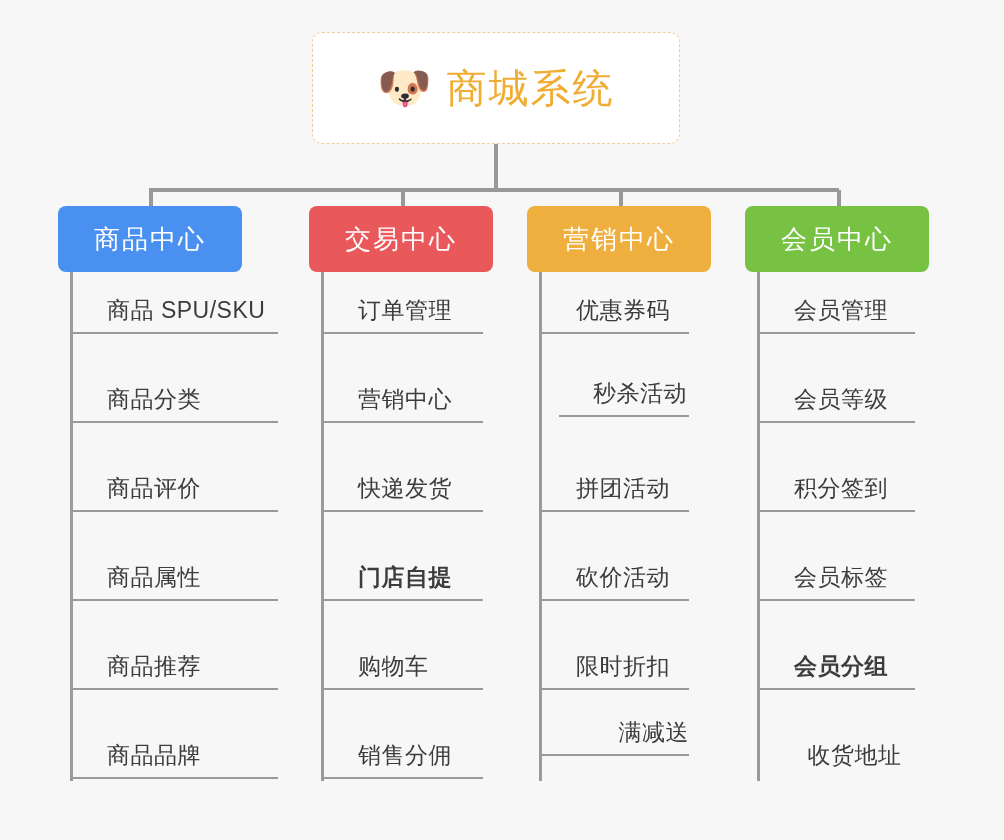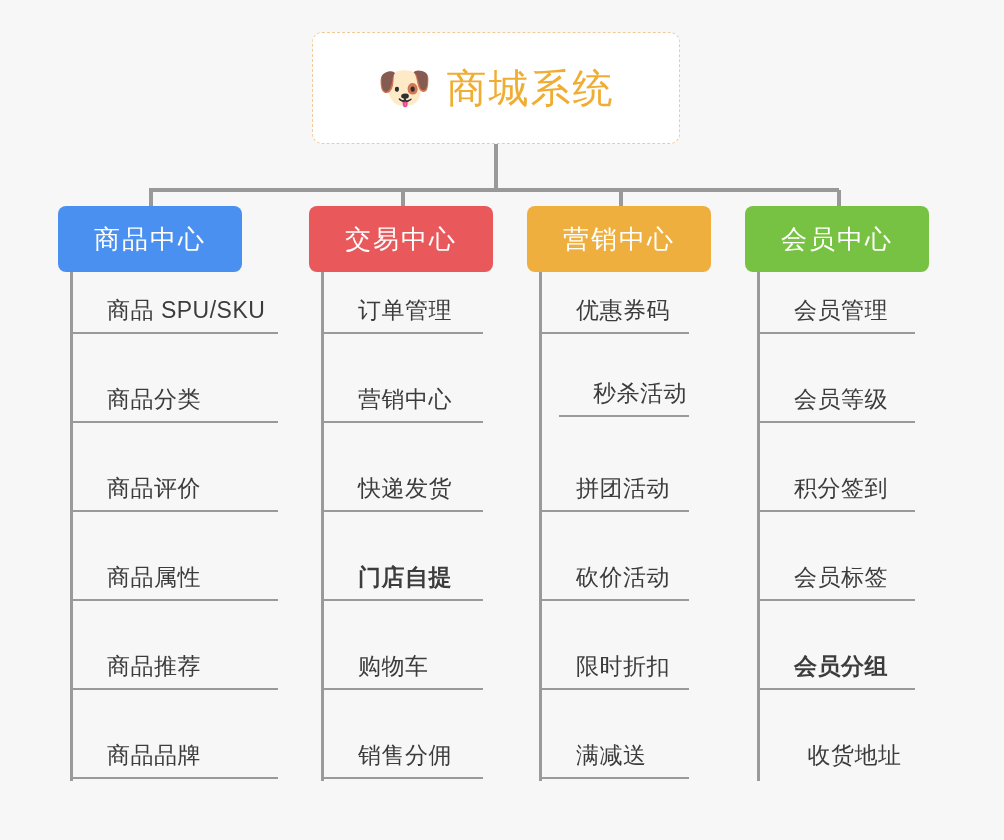--- a/index.html
+++ b/index.html
@@ -212,21 +212,21 @@
           <div class="leaf-rule"></div>
         </div>
         <div class="leaf-item" style="top: 283px; width: 147px; height: 46px;">
           <div class="leaf-text">砍价活动</div>
           <div class="leaf-rule"></div>
         </div>
         <div class="leaf-item" style="top: 372px; width: 147px; height: 46px;">
           <div class="leaf-text">限时折扣</div>
           <div class="leaf-rule"></div>
         </div>
-        <div class="leaf-item" style="top: 461px; width: 147px; height: 46px;">
+        <div class="leaf-item" style="top: 438px; width: 147px; height: 46px; text-align: right;">
           <div class="leaf-text">满减送</div>
           <div class="leaf-rule"></div>
         </div>
       </div>
       <div class="line drop" style="left: 837px;"></div>
       <div class="cat-box" style="left: 745px; width: 184px; background: rgb(119, 194, 66);">
         <span class="cat-label">会员中心</span>
       </div>
       <div class="leaf-col" style="left: 757px; width: 158px;">
         <div class="spine" style="height: 509px;"></div>

